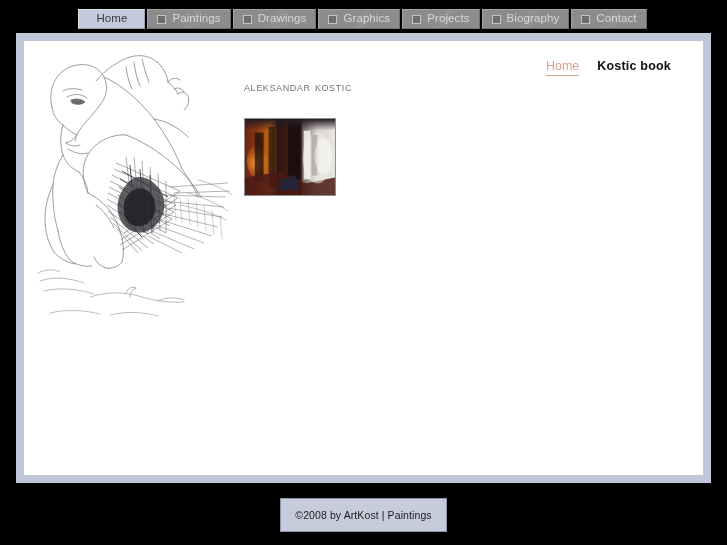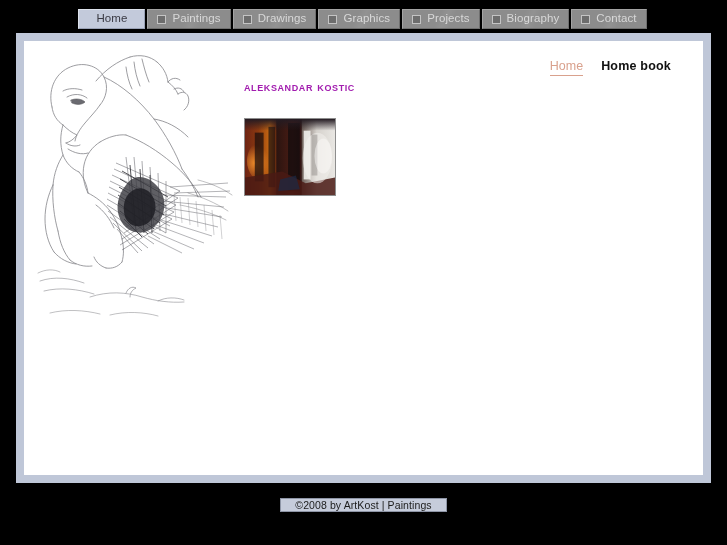--- a/index.html
+++ b/index.html
@@ -144,22 +144,22 @@
 
   
   #main {
     position: absolute;
     left: 220px;
     top: 38px;
     width: 430px;
   }
   #page-title {
     font-size: 13.5px;
-    font-weight: bold;
-    color: #a21caf;
+    font-weight: normal;
+    color: #737373;
     letter-spacing: 0.6px;
     font-variant: small-caps;
     text-transform: lowercase;
     margin: 0 0 24px 0;
   }
   #page-title::first-letter { font-size: 13.5px; }
 
   .thumb-row { display: flex; }
   .thumb {
     width: 92px;
@@ -177,21 +177,21 @@
     left: 0;
     top: 498px;
     width: 727px;
     display: flex;
     justify-content: center;
   }
   #footer-bar {
     background: #c6ccdb;
     border: 1px solid #8e95a6;
     box-sizing: border-box;
-    height: 14px;
+    height: 34px;
     padding: 0 14px;
     display: flex;
     align-items: center;
     justify-content: center;
     font-size: 10.5px;
     color: #1c1c1c;
     letter-spacing: 0.1px;
     white-space: nowrap;
   }
   #footer-bar a { color: #1c1c1c; text-decoration: none; }
@@ -367,21 +367,21 @@
           <path d="M166 156 L168 182"></path>
         <path d="M174 160 L176 186"></path>
           <path d="M182 165 L184 190"></path>
           <path d="M190 170 L192 194"></path>
         <path d="M144 150 L146 176"></path>
       </g>
     </svg>
 
     <div id="utilnav">
       <a href="#" class="util-current">Home</a>
-      <a href="#" class="util-link">Home book</a>
+      <a href="#" class="util-link">Kostic book</a>
     </div>
 
     <div id="main">
       <h1 id="page-title">Aleksandar Kostic</h1>
 
       <div class="thumb-row">
         <a href="#" class="thumb">
           <svg viewBox="0 0 92 78" width="90" height="76" preserveAspectRatio="none">
             <defs>
               <linearGradient id="g-left" x1="0" y1="0" x2="1" y2="0">

